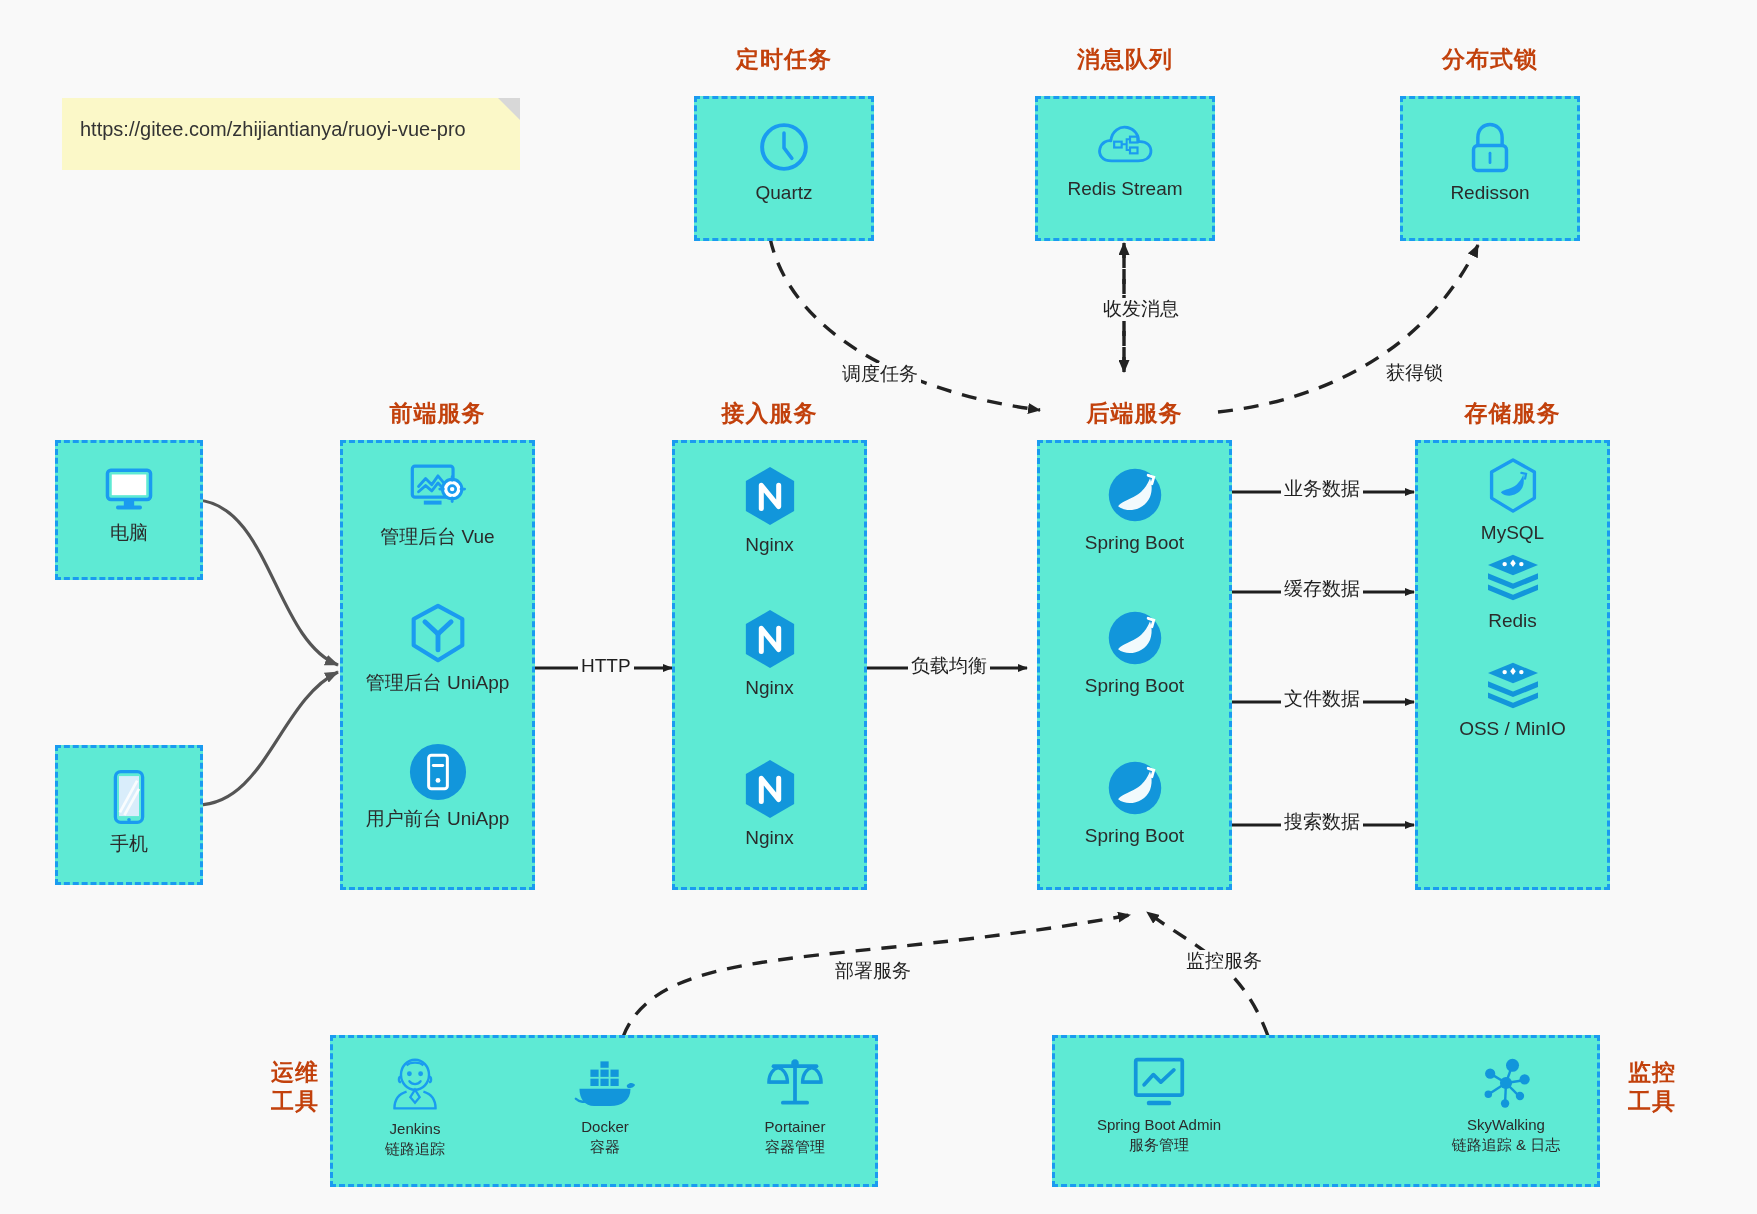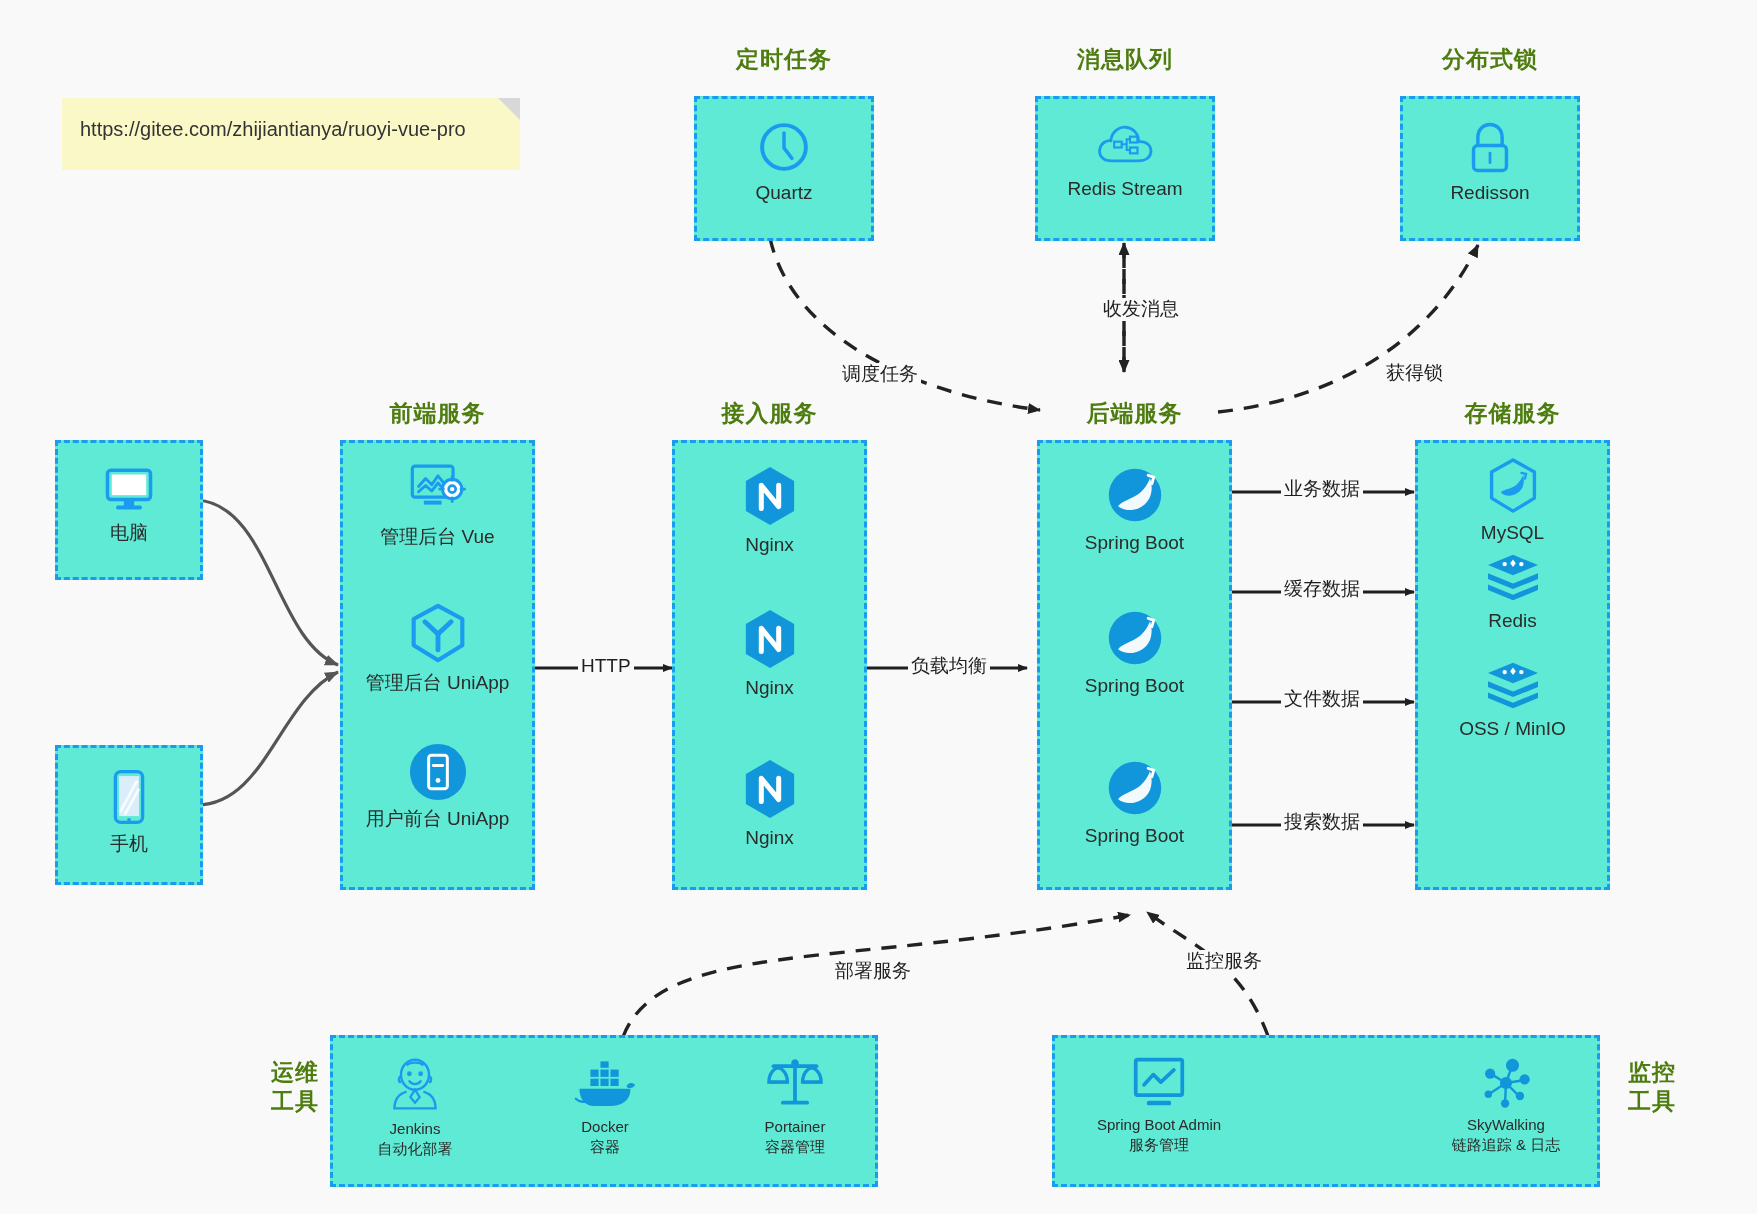--- a/index.html
+++ b/index.html
@@ -33,21 +33,21 @@
   
   .group-box {
     position: absolute;
     border: 3px dashed #1a9bf0;
     background: #5eead4;
     box-sizing: border-box;
     z-index: 2;
   }
   .group-title {
     position: absolute;
-    color: #4d7c0f;
+    color: #c2410c;
     font-weight: bold;
     font-size: 23px;
     letter-spacing: 1px;
     white-space: nowrap;
     z-index: 3;
     text-align: center;
   }
   .group-title.side {
     line-height: 1.28;
     font-size: 23px;
@@ -399,21 +399,21 @@
           <path d="M46 22 C 49 22 49 28 46 28" fill="none" stroke="#1a9bf0" stroke-width="2.4"></path>
           <circle cx="25" cy="19" r="2.6" fill="#1a9bf0"></circle>
           <circle cx="37" cy="19" r="2.6" fill="#1a9bf0"></circle>
           <path d="M25 27 C 28 31 34 31 37 27" fill="none" stroke="#1a9bf0" stroke-width="2.4" stroke-linecap="round"></path>
           <path d="M31 36 L26 44 L31 50 L36 44 Z" fill="none" stroke="#1a9bf0" stroke-width="2.4"></path>
           <path d="M22 38 C 12 41 9 48 9 56 L53 56 C 53 48 50 41 40 38" fill="none" stroke="#1a9bf0" stroke-width="2.6" stroke-linejoin="round"></path>
           <path d="M22 10 C 26 6 36 6 40 10" fill="none" stroke="#1a9bf0" stroke-width="2.4"></path>
         </svg>
       </span>
       <span class="caption">Jenkins</span>
-      <span class="caption2">自动化部署</span>
+      <span class="caption2">链路追踪</span>
     </div>
     <div class="rownode" style="left:172px; top:22px;">
       <span class="icon">
         <svg width="62" height="52" viewBox="0 0 68 56">
           <g fill="#1296db">
             <rect x="18" y="20" width="9" height="8"></rect>
             <rect x="29" y="20" width="9" height="8"></rect>
             <rect x="40" y="20" width="9" height="8"></rect>
             <rect x="18" y="10" width="9" height="8"></rect>
             <rect x="29" y="10" width="9" height="8"></rect>

